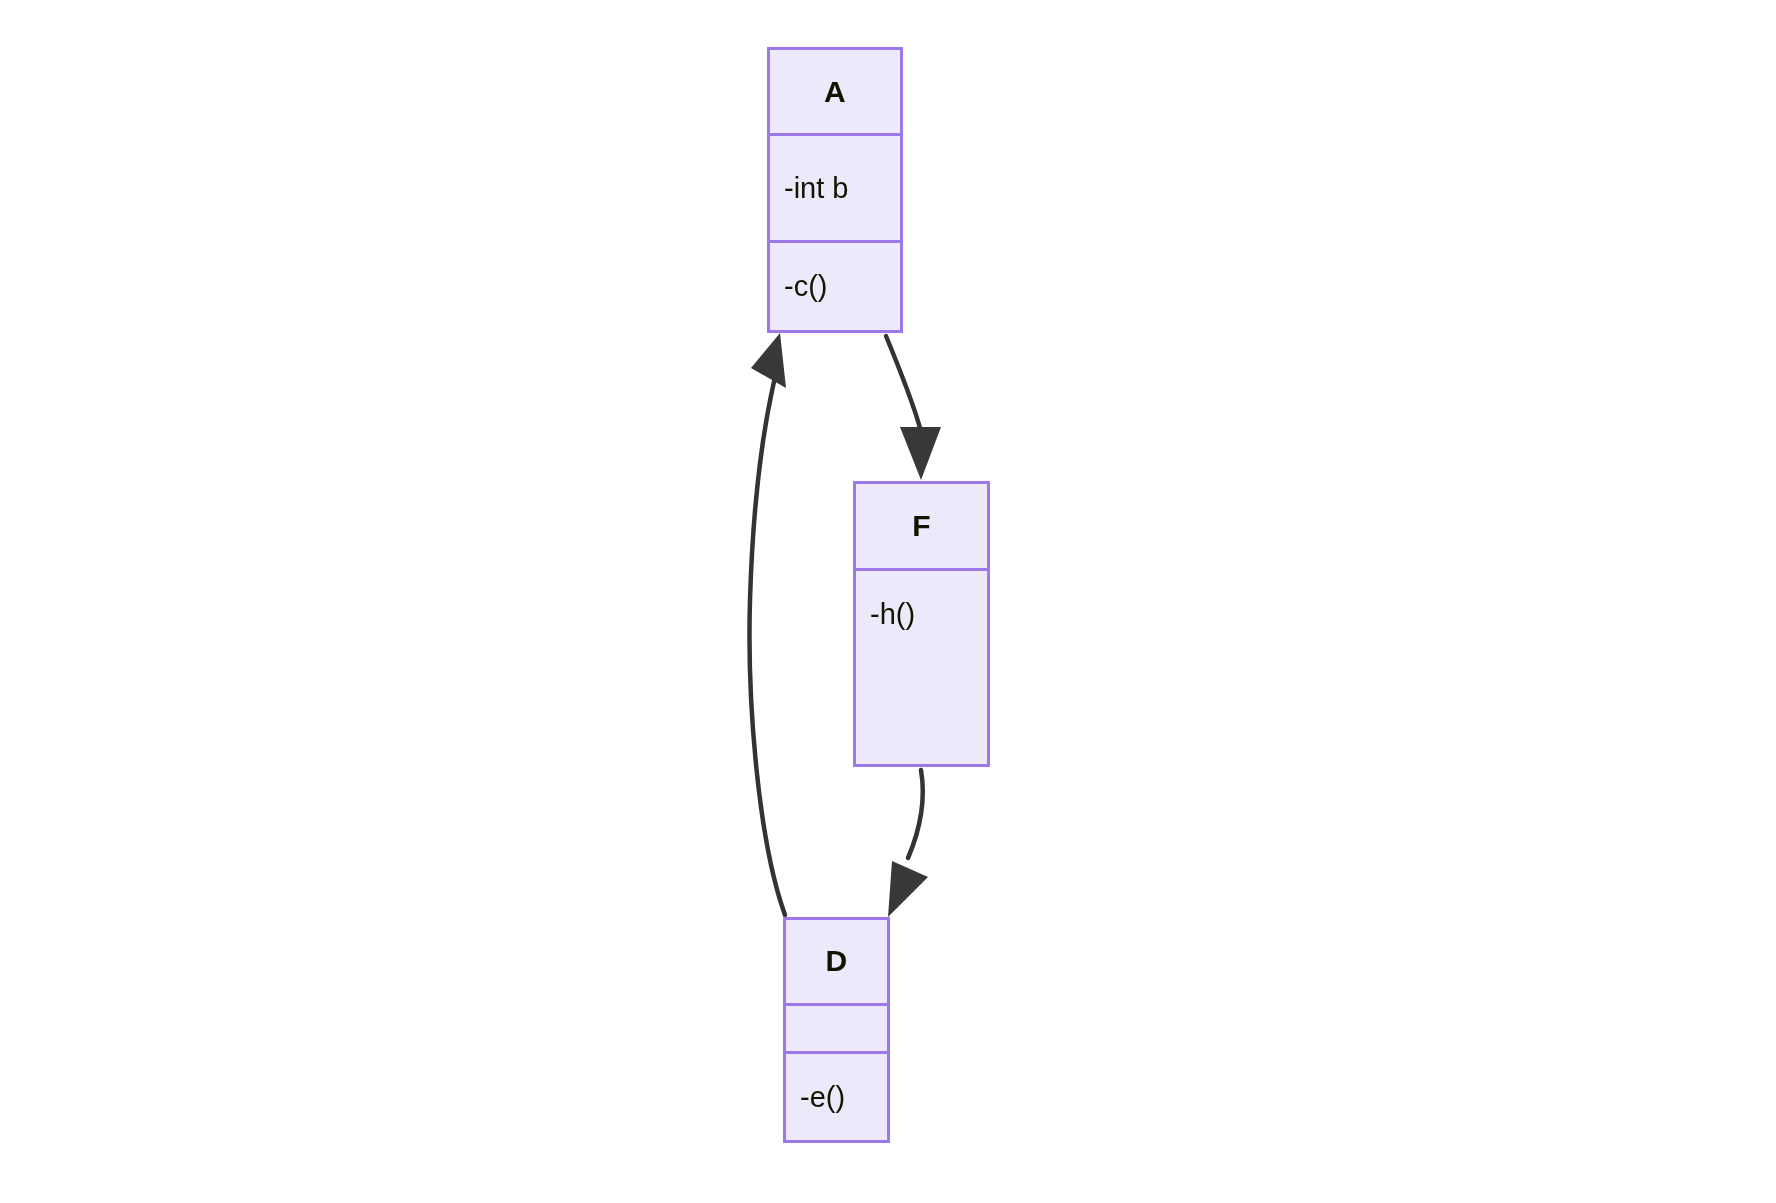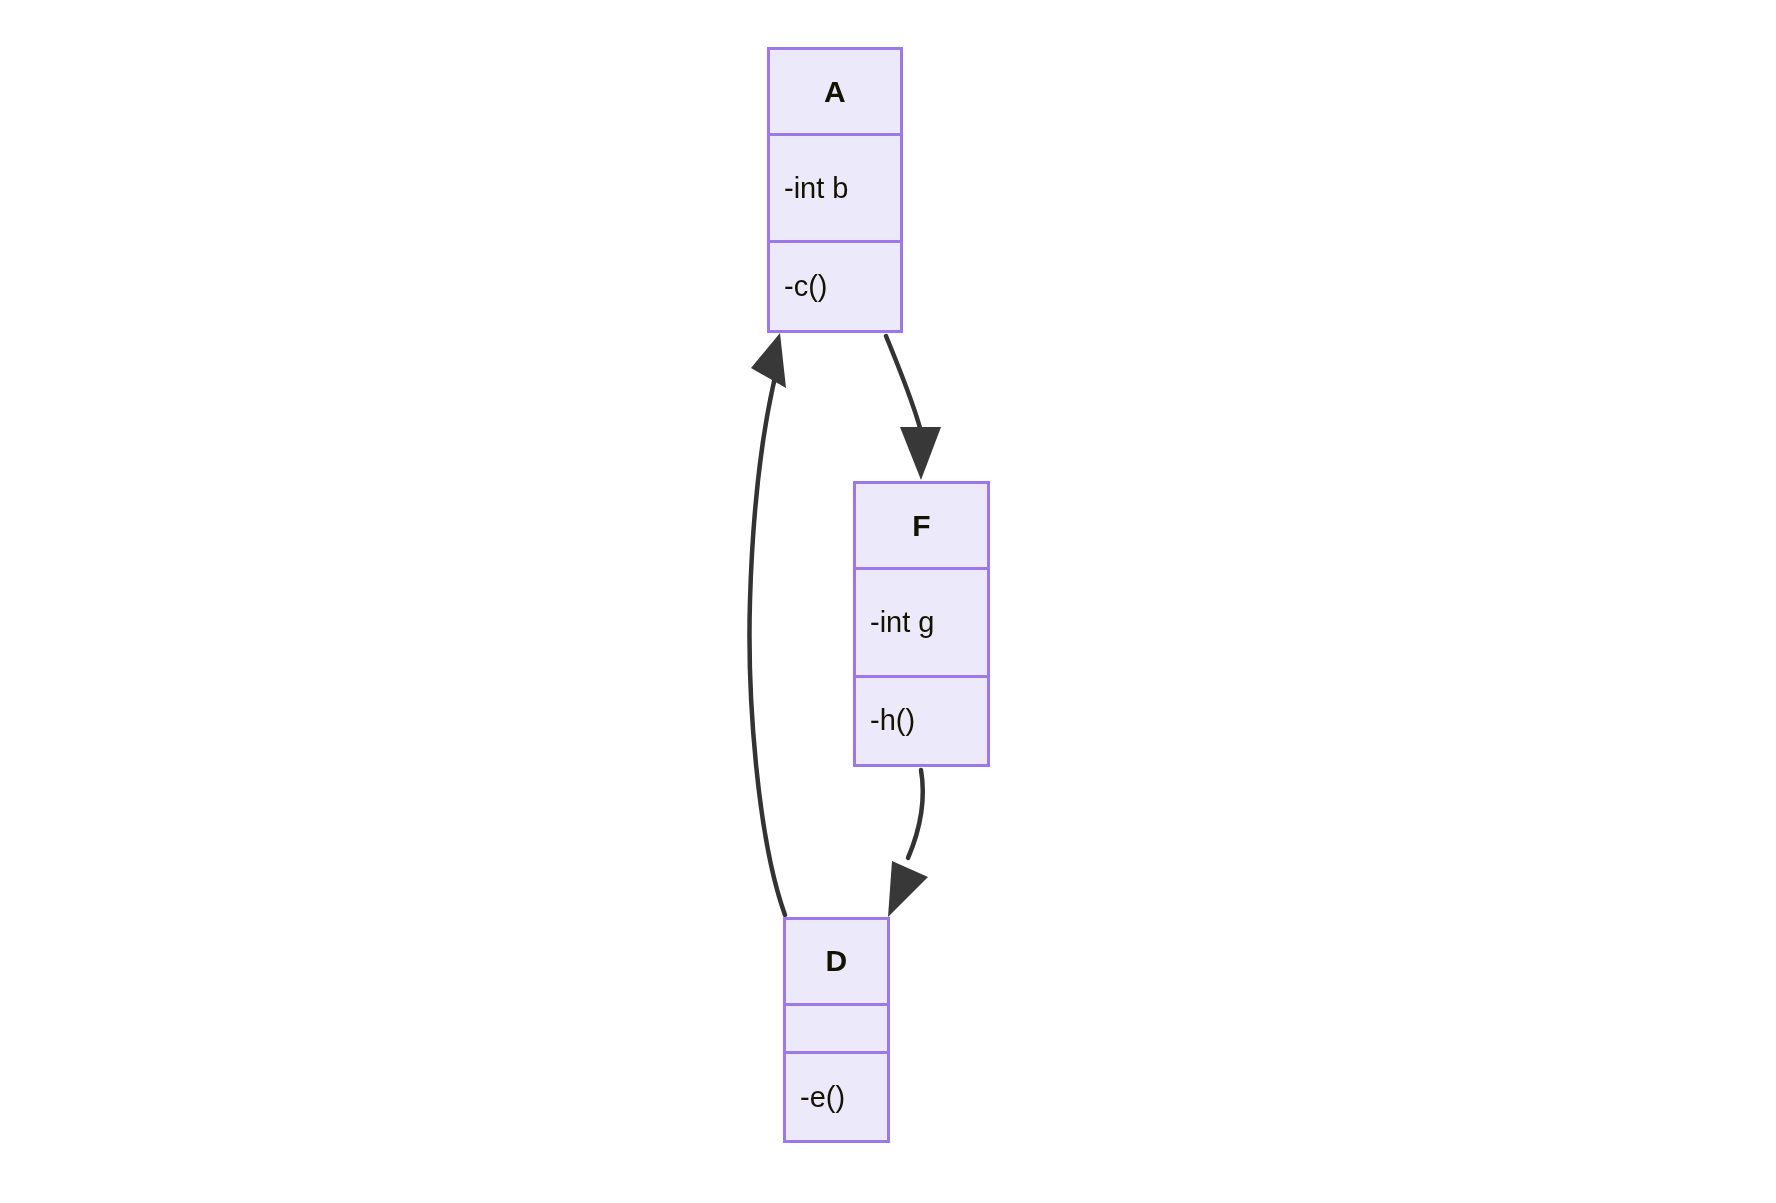--- a/index.html
+++ b/index.html
@@ -96,23 +96,20 @@
     </div>
     <div class="uml-compartment uml-methods divider-top" style="height:91px;">
       <span>-c()</span>
     </div>
   </div>
 
   <div class="uml-class" id="class-F" style="left:853px; top:481px; width:137px; height:286px;">
     <div class="uml-compartment uml-title" style="height:84px;">
       <span>F</span>
     </div>
-    <div class="uml-compartment uml-attrs divider-top" style="height:109px;">
-      <span>-int g</span>
-    </div>
     <div class="uml-compartment uml-methods divider-top" style="height:90px;">
       <span>-h()</span>
     </div>
   </div>
 
   <div class="uml-class" id="class-D" style="left:783px; top:917px; width:107px; height:226px;">
     <div class="uml-compartment uml-title" style="height:84px;">
       <span>D</span>
     </div>
     <div class="uml-compartment uml-attrs uml-empty divider-top" style="height:49px;">

